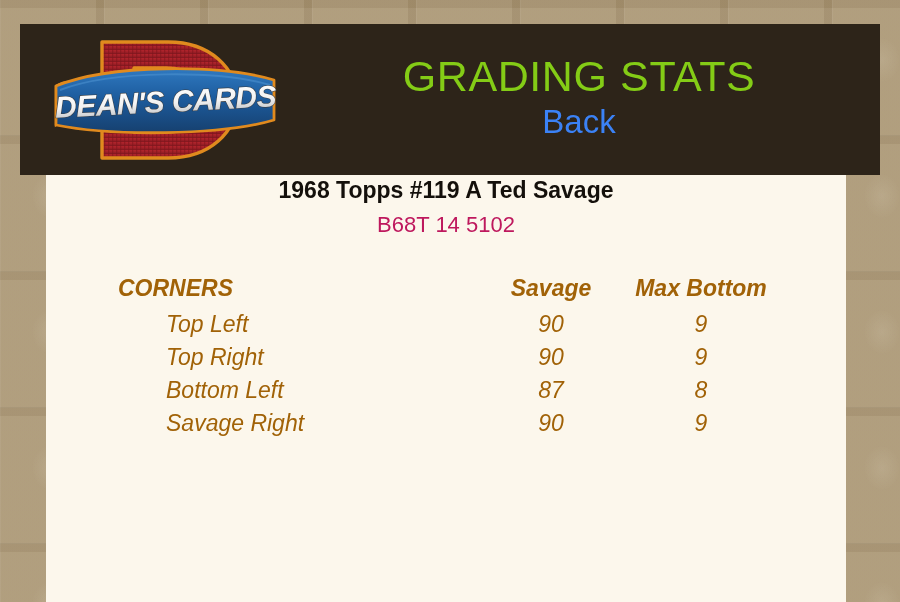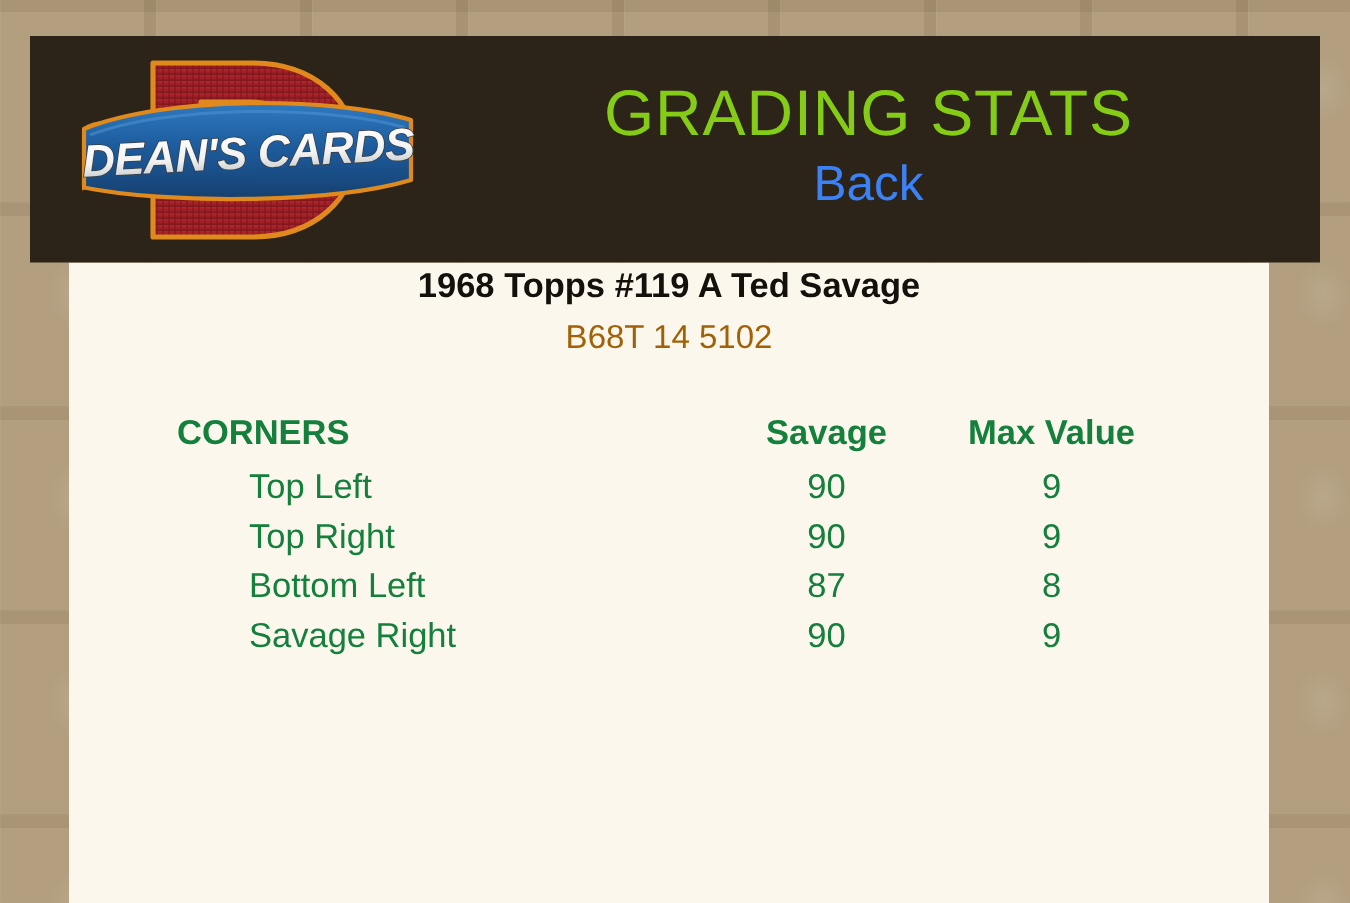--- a/index.html
+++ b/index.html
@@ -101,33 +101,34 @@
 
   #card-title {
     text-align: center;
     color: #14100b;
     font-size: 23px;
     font-weight: bold;
     line-height: 1.35;
   }
   #card-subtitle {
     text-align: center;
-    color: #a16207;
+    color: #be185d;
     font-size: 22px;
     font-weight: normal;
     line-height: 1.5;
     margin-top: 2px;
   }
 
   
   #stats-table {
     margin: 34px auto 0 auto;
     width: 660px;
     border-collapse: collapse;
-    color: #15803d;
+    color: #a16207;
+    font-style: italic;
   }
   #stats-table th {
     font-size: 23px;
     font-weight: bold;
     padding-bottom: 6px;
   }
   #stats-table th.col-label { text-align: left; padding-left: 2px; }
   #stats-table th.col-value,
   #stats-table th.col-max   { text-align: center; }
 
@@ -214,21 +215,21 @@
   <table id="stats-table">
     <colgroup>
       <col class="c-label">
         <col class="c-value">
         <col class="c-max">
     </colgroup>
     <thead>
       <tr>
         <th class="col-label">CORNERS</th>
         <th class="col-value">Savage</th>
-        <th class="col-max">Max Value</th>
+        <th class="col-max">Max Bottom</th>
       </tr>
     </thead>
     <tbody>
       <tr>
         <td class="col-label">Top Left</td>
         <td class="col-value">90</td>
         <td class="col-max">9</td>
       </tr>
       <tr>
         <td class="col-label">Top Right</td>

